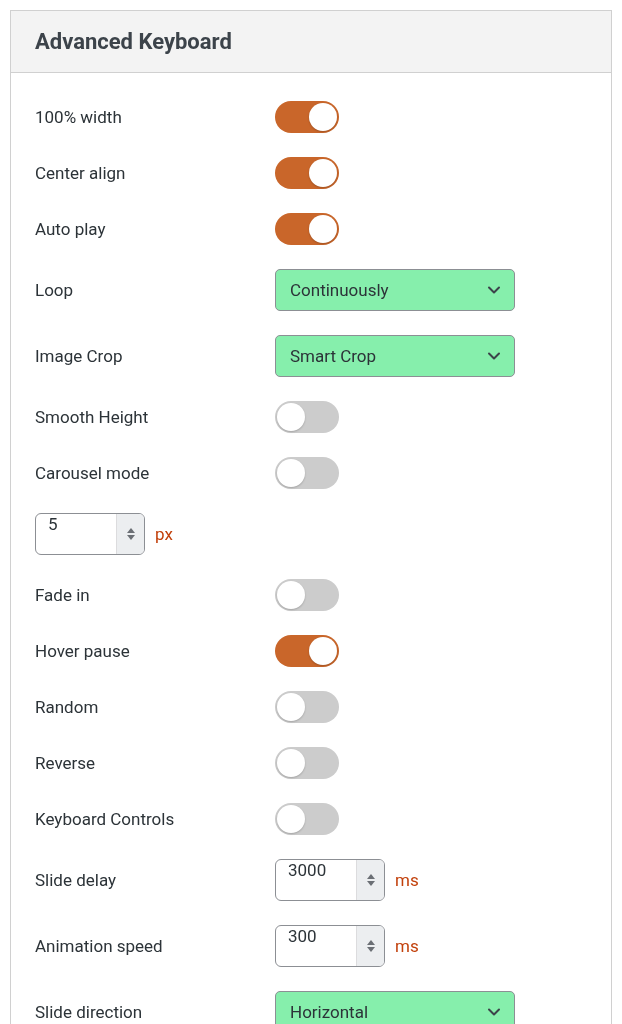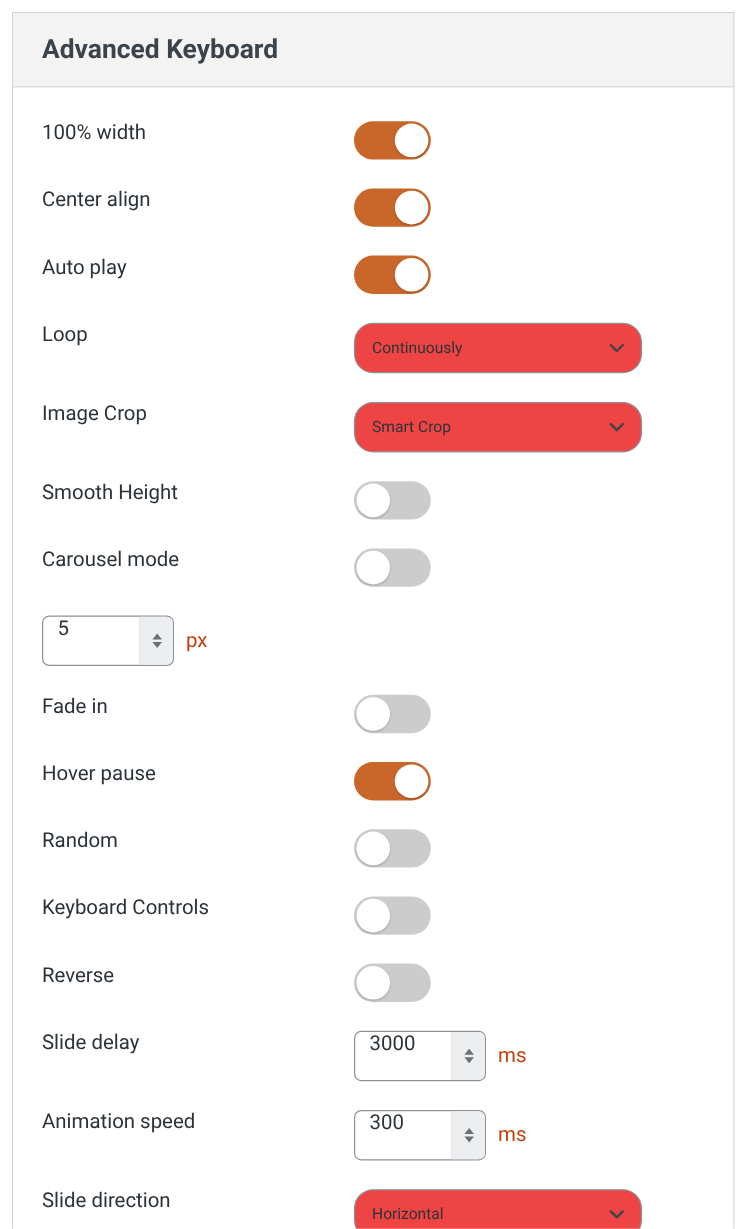--- a/index.html
+++ b/index.html
@@ -23,23 +23,22 @@
       color: #3c434a;
       font-size: 22px;
       font-weight: 700;
     }
     .panel-body {
       padding: 28px 24px 10px 24px;
       background: #fff;
     }
     .row {
       display: flex;
-      align-items: flex-start;
+      align-items: center;
       margin-bottom: 24px;
-      gap: 20px;
     }
     .row-label {
       width: 240px;
       flex-shrink: 0;
       font-size: 17px;
       color: #2c3338;
     }
     .row-control {
       display: flex;
       align-items: center;
@@ -68,26 +67,26 @@
     }
     .toggle.on .knob { right: 2px; }
     .toggle.off .knob { left: 2px; }
 
     
     .select {
       position: relative;
       width: 240px;
       height: 42px;
       border: 1px solid #8c8f94;
-      border-radius: 16px;
-      background: #ef4444;
+      border-radius: 5px;
+      background: #86efac;
       display: flex;
       align-items: center;
       padding: 0 40px 0 14px;
-      font-size: 13px;
+      font-size: 17px;
       color: #2c3338;
       cursor: pointer;
     }
     .select .chev {
       position: absolute;
       right: 12px;
       top: 50%;
       transform: translateY(-50%);
       pointer-events: none;
     }
@@ -257,30 +256,30 @@
     <div class="row">
       <div class="row-label">Random</div>
       <div class="row-control">
         <div class="toggle off">
             <div class="knob"></div>
           </div>
       </div>
     </div>
 
     <div class="row">
+      <div class="row-label">Reverse</div>
+      <div class="row-control">
+        <div class="toggle off">
+            <div class="knob"></div>
+          </div>
+      </div>
+    </div>
+
+    <div class="row">
       <div class="row-label">Keyboard Controls</div>
-      <div class="row-control">
-        <div class="toggle off">
-            <div class="knob"></div>
-          </div>
-      </div>
-    </div>
-
-    <div class="row">
-      <div class="row-label">Reverse</div>
       <div class="row-control">
         <div class="toggle off">
             <div class="knob"></div>
           </div>
       </div>
     </div>
 
     <div class="row">
       <div class="row-label">Slide delay</div>
       <div class="row-control">

